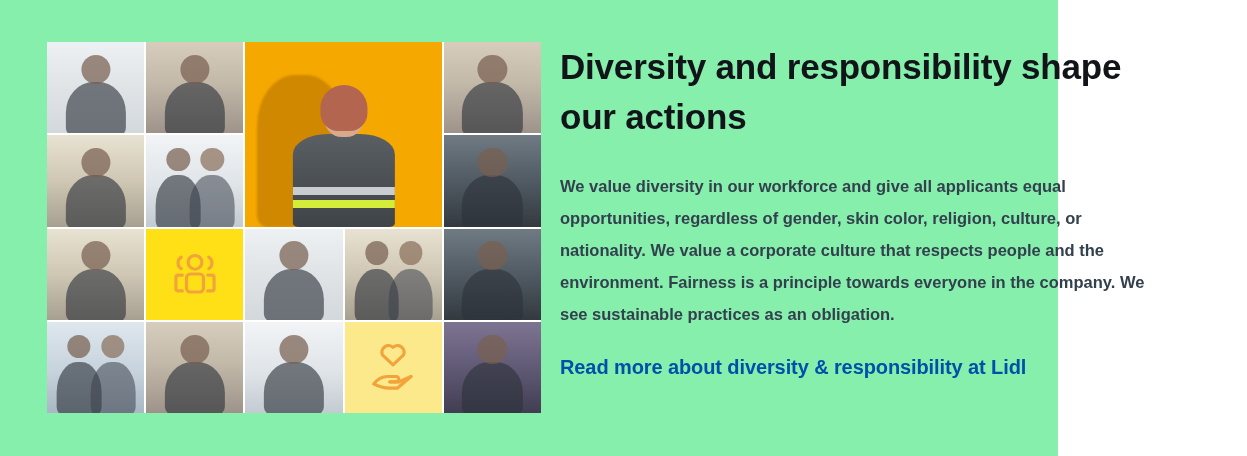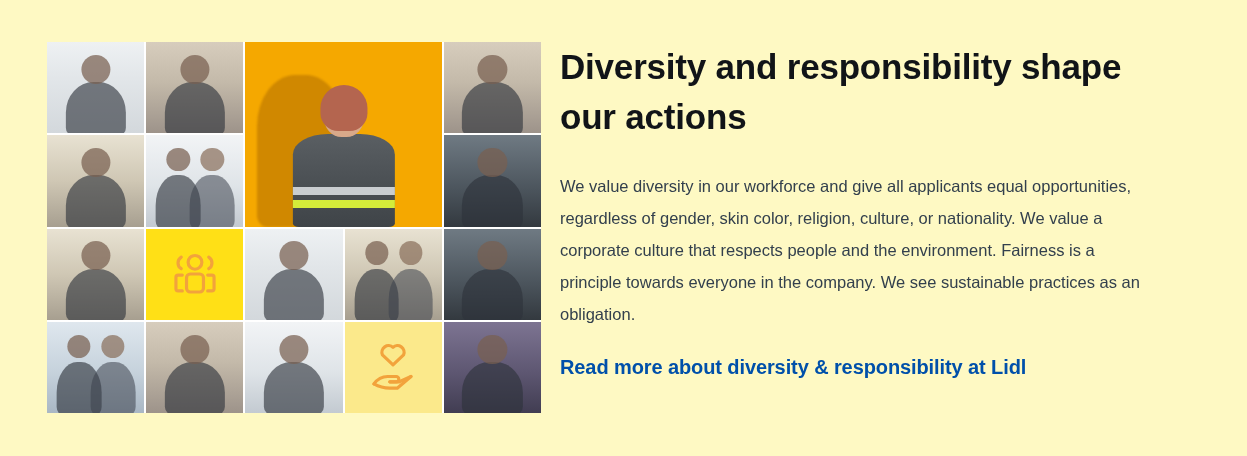--- a/index.html
+++ b/index.html
@@ -10,23 +10,23 @@
   }
   body {
     width: 1247px;
     height: 456px;
     font-family: "Liberation Sans", sans-serif;
     overflow: hidden;
   }
 
   .section {
     position: relative;
-    width: 1247px;
+    width: 1058px;
     height: 456px;
-    background: #fef9c3;
+    background: #86efac;
     box-sizing: border-box;
     padding-left: 16px;
   }
 
   
   .collage {
     position: absolute;
     left: 47px;
     top: 42px;
     width: 494px;
@@ -184,21 +184,21 @@
     line-height: 50px;
     font-weight: 700;
     letter-spacing: -0.2px;
     max-width: 600px;
   }
   .body-copy {
     margin: 28px 0 0 0;
     color: #33404d;
     font-size: 16.5px;
     line-height: 32px;
-    font-weight: 400;
+    font-weight: 700;
     max-width: 596px;
   }
   .cta-link {
     display: inline-block;
     margin-top: 26px;
     color: #0050AA;
     font-size: 20px;
     font-weight: 700;
     text-decoration: none;
     letter-spacing: -0.1px;

